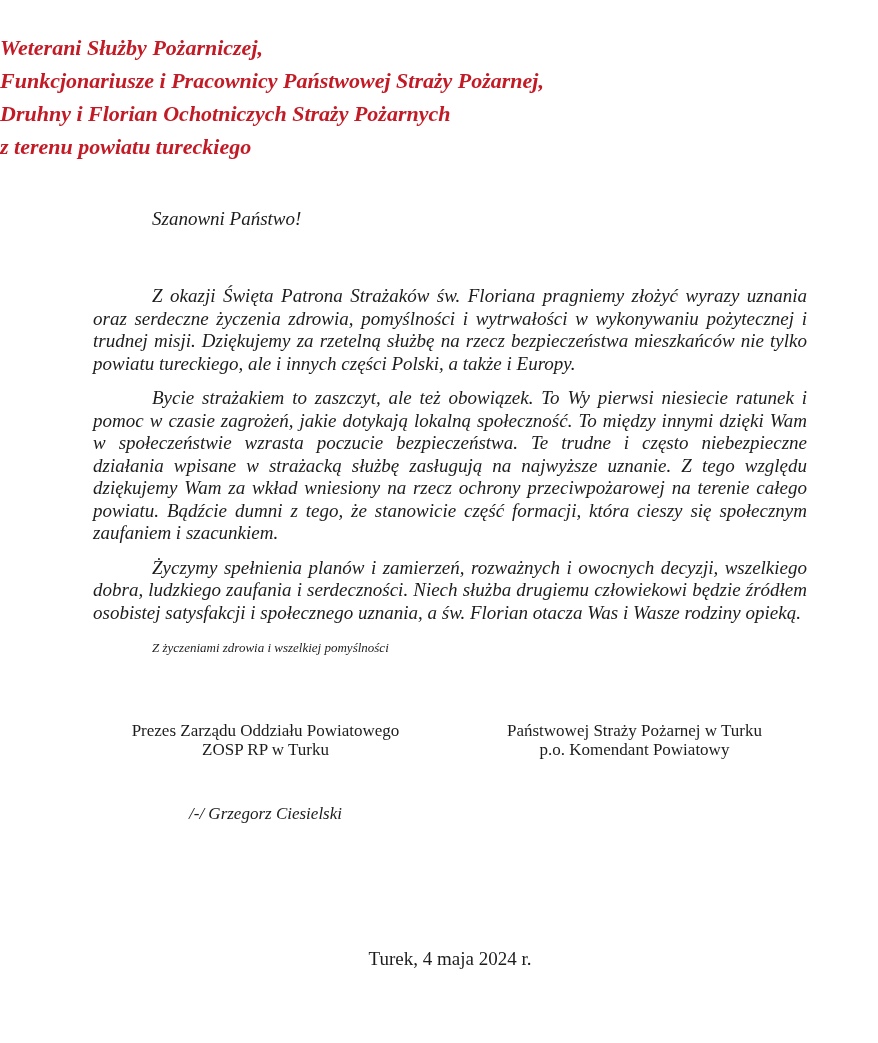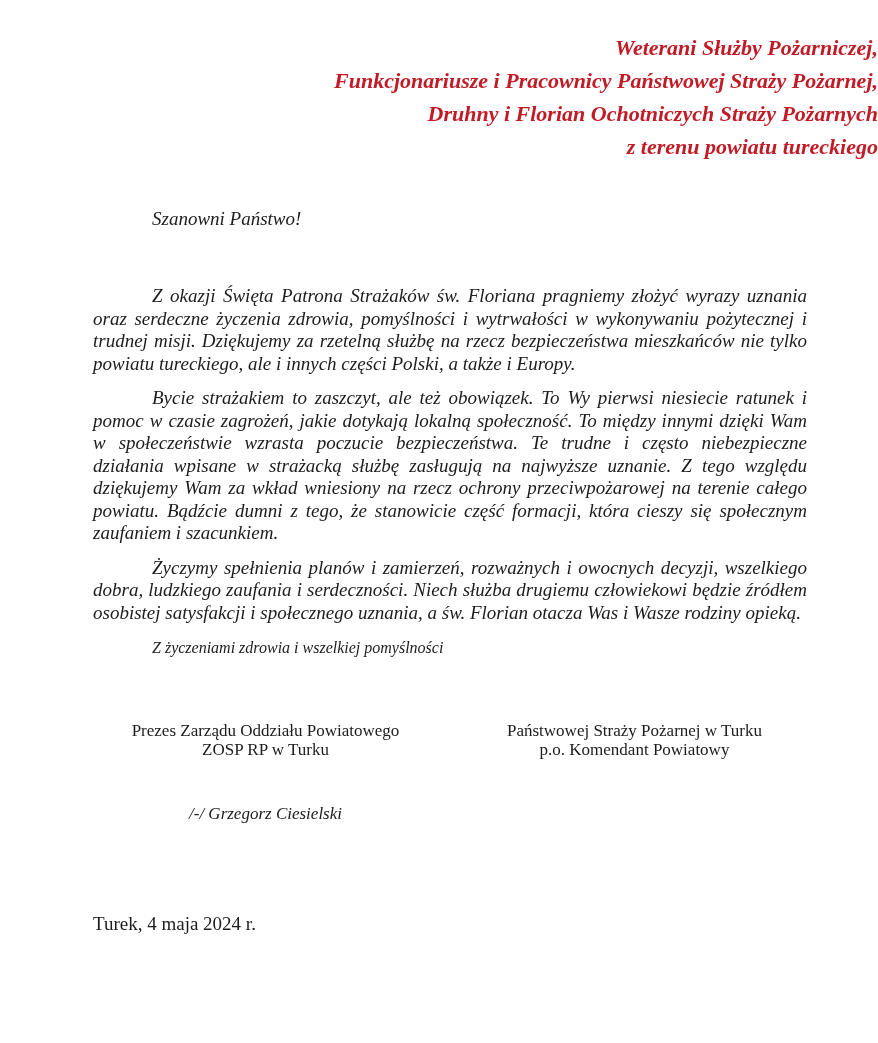--- a/index.html
+++ b/index.html
@@ -12,21 +12,21 @@
     width: 878px;
     height: 1043px;
     background: #ffffff;
     overflow: hidden;
     font-family: "Liberation Serif", "DejaVu Serif", serif;
     color: #1c1c1c;
   }
   
   .letter-header {
     padding-top: 31px;
-    text-align: right;
+    text-align: left;
     font-style: italic;
     font-weight: bold;
     font-size: 22px;
     line-height: 33px;
   }
   
   .letter-body {
     margin-left: 93px;
     width: 714px;
     margin-top: 40px;
@@ -46,21 +46,21 @@
     text-align: justify;
     text-indent: 59px;
   }
   .paragraphs p.first-paragraph {
     margin-top: 55px;
   }
   .closing-line {
     margin-top: 12px;
     padding-left: 59px;
     font-style: italic;
-    font-size: 16px;
+    font-size: 13px;
     line-height: 23px;
   }
   
   .signature-block {
     margin-top: 62px;
     display: flex;
     justify-content: space-between;
   }
   .signature-col {
     width: 345px;
@@ -76,24 +76,24 @@
   .signature-name {
     width: 345px;
     text-align: center;
     font-size: 17px;
     line-height: 19px;
     font-style: italic;
   }
   
   .dateline {
     position: absolute;
-    top: 913px;
+    top: 948px;
     left: 93px;
     width: 714px;
-    text-align: left;
+    text-align: center;
     font-size: 19px;
   }
 </style>
 </head>
 <body>
 
 <div class="page">
 
   <div class="letter-header" style="color: rgb(194, 27, 38);">
     <div>Weterani Służby Pożarniczej,</div>

